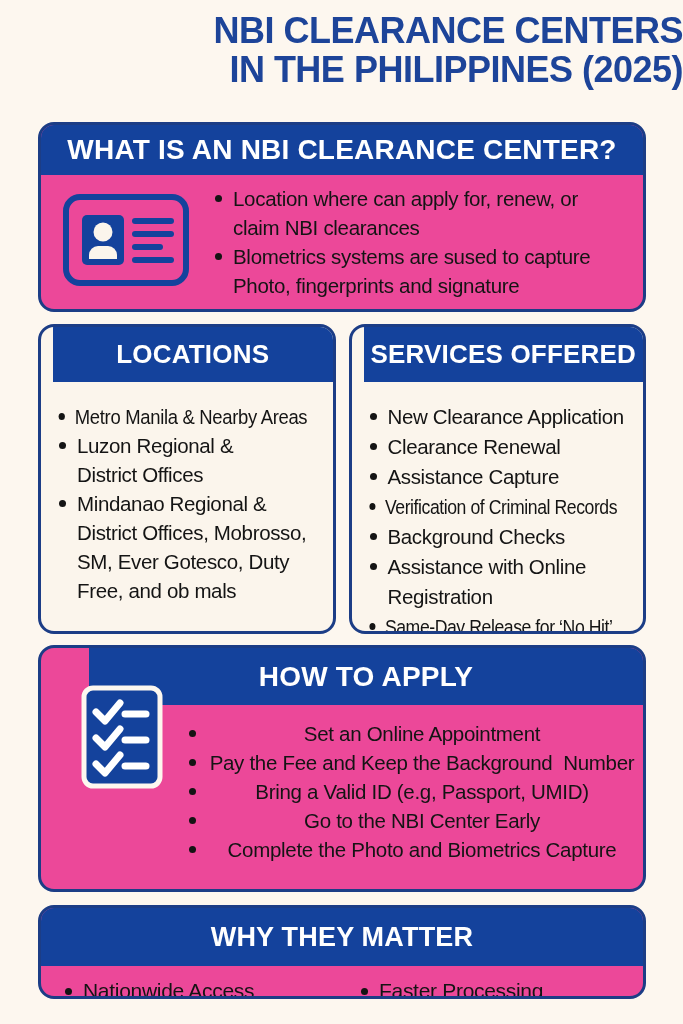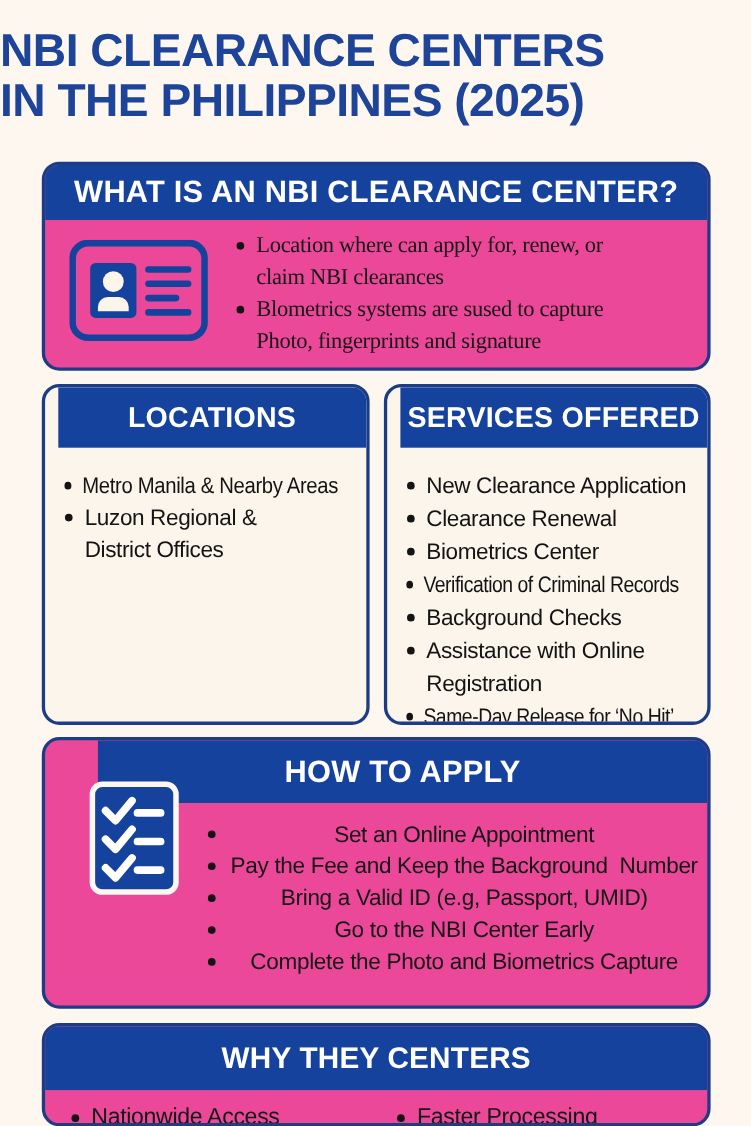--- a/index.html
+++ b/index.html
@@ -6,24 +6,24 @@
   .page {
     position: relative;
     width: 683px;
     height: 1024px;
     background: #fdf7ef;
     overflow: hidden;
     font-family: "Liberation Sans", sans-serif;
     color: #141414;
   }
   .title {
-    padding-top: 24px;
-    text-align: left;
+    padding-top: 12px;
+    text-align: right;
     font-weight: 800;
-    font-size: 42px;
+    font-size: 36px;
     line-height: 1.07;
     color: #1d4499;
     letter-spacing: -0.5px;
   }
   .title span { display: block; }
 
   .card {
     margin-left: 38px;
     margin-right: 37px;
     background: #ec4899;
@@ -52,21 +52,20 @@
     background: #141414;
   }
 
   
   #card-what { margin-top: 33px; height: 190px; }
   #card-what .card-header { font-size: 28px; height: 50px; line-height: 50px; }
   #card-what .card-body {
     display: flex; align-items: center;
     padding: 0 12px 0 22px; gap: 22px;
     height: 134px;
-    font-family: Liberation Serif, serif;
   }
   #what-list li { font-size: 20.5px; line-height: 29px; letter-spacing: -0.3px; }
 
   
   .cols { display: flex; gap: 13px; margin: 12px 37px 0 38px; }
   .col-card {
     flex: 1;
     background: #fbf5ec;
     border: 3px solid #1c3d86;
     border-radius: 16px;
@@ -124,25 +123,28 @@
       <ul class="blist" id="what-list"><li>Location where can apply for, renew, or
 claim NBI clearances</li><li>Blometrics systems are sused to capture
 Photo, fingerprints and signature</li></ul>
     </div>
   </div>
 
   <div class="cols">
     <div class="col-card">
       <div class="card-header">LOCATIONS</div>
       <ul class="blist" id="locations-list"><li>Metro Manila &amp; Nearby Areas</li><li>Luzon Regional &amp;
-District Offices</li></ul>
+District Offices</li><li>Mindanao Regional &amp;
+District Offices, Mobrosso,
+SM, Ever Gotesco, Duty
+Free, and ob mals</li></ul>
     </div>
     <div class="col-card">
       <div class="card-header">SERVICES OFFERED</div>
-      <ul class="blist" id="services-list"><li>New Clearance Application</li><li>Clearance Renewal</li><li>Biometrics Center</li><li>Verification of Criminal Records</li><li>Background Checks</li><li>Assistance with Online
+      <ul class="blist" id="services-list"><li>New Clearance Application</li><li>Clearance Renewal</li><li>Assistance Capture</li><li>Verification of Criminal Records</li><li>Background Checks</li><li>Assistance with Online
 Registration</li><li>Same-Day Release for ‘No Hit’</li></ul>
     </div>
   </div>
 
   <div class="card" id="card-how">
     <div class="card-header">HOW TO APPLY</div>
     <span class="icon-wrap">
       <svg width="84" height="106" viewBox="0 0 84 106">
         <rect x="4" y="4" width="76" height="98" rx="9" fill="#14429c" stroke="#fdf7ef" stroke-width="5"></rect>
         <path d="M16 28 l9 9 l15 -18" fill="none" stroke="#ffffff" stroke-width="7" stroke-linecap="round" stroke-linejoin="round"></path>
@@ -150,20 +152,20 @@
         <path d="M16 54 l9 9 l15 -18" fill="none" stroke="#ffffff" stroke-width="7" stroke-linecap="round" stroke-linejoin="round"></path>
         <line x1="45" y1="56" x2="66" y2="56" stroke="#ffffff" stroke-width="7" stroke-linecap="round"></line>
         <path d="M16 80 l9 9 l15 -18" fill="none" stroke="#ffffff" stroke-width="7" stroke-linecap="round" stroke-linejoin="round"></path>
         <line x1="45" y1="82" x2="66" y2="82" stroke="#ffffff" stroke-width="7" stroke-linecap="round"></line>
       </svg>
     </span>
     <ul class="blist" id="how-list"><li>Set an Online Appointment</li><li>Pay the Fee and Keep the Background  Number</li><li>Bring a Valid ID (e.g, Passport, UMID)</li><li>Go to the NBI Center Early</li><li>Complete the Photo and Biometrics Capture</li></ul>
   </div>
 
   <div class="card" id="card-why">
-    <div class="card-header">WHY THEY CENTERS</div>
+    <div class="card-header">WHY THEY MATTER</div>
     <div class="card-body">
       <ul class="blist" id="why-left"><li>Nationwide Access</li></ul>
       <ul class="blist" id="why-right"><li>Faster Processing</li></ul>
     </div>
   </div>
 
 </div>
 
 </body></html>

